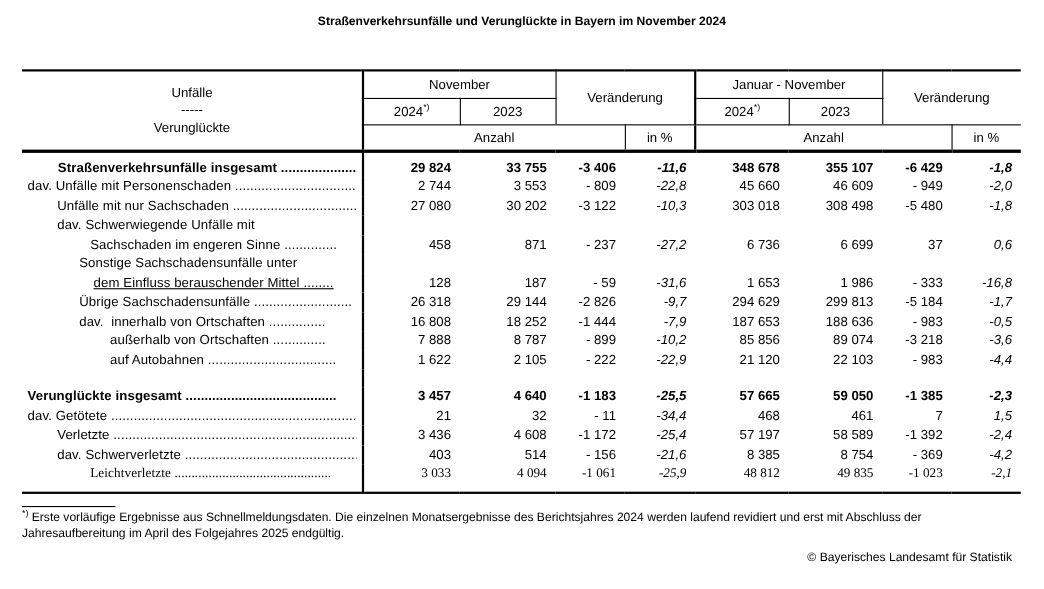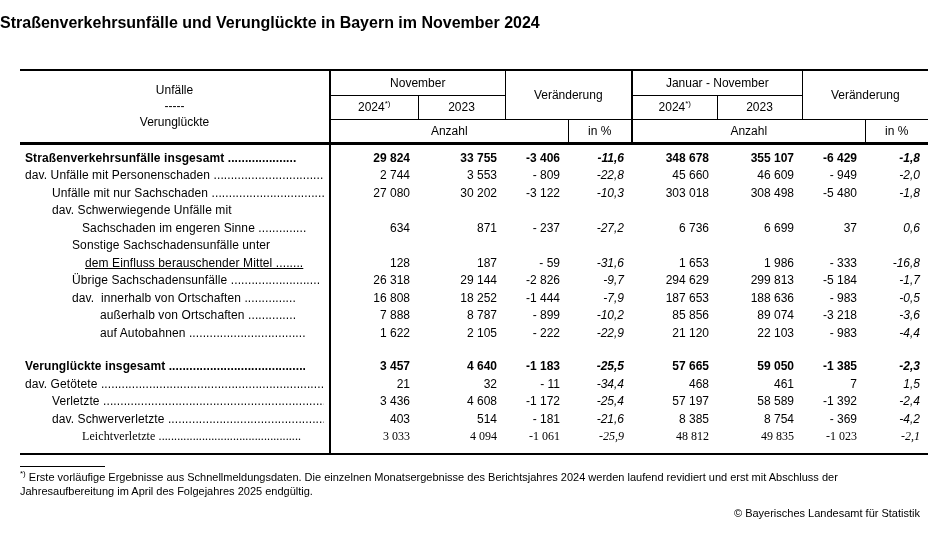--- a/index.html
+++ b/index.html
@@ -1,20 +1,20 @@
 <!DOCTYPE html>
 <html><head>
 <meta charset="utf-8">
 <style>
   * { margin: 0; padding: 0; box-sizing: border-box; }
   html, body { width: 949px; height: 535px; background: #ffffff; overflow: hidden;
     font-family: "Liberation Sans", "DejaVu Sans", sans-serif; color: #000; }
   .page { position: relative; width: 949px; height: 535px; }
 
-  .title { margin-top: 14px; text-align: left; font-size: 16px; font-weight: bold; }
+  .title { margin-top: 14px; text-align: center; font-size: 11px; font-weight: bold; }
 
   table.stat { border-collapse: collapse; table-layout: fixed; width: 908px;
     margin: 37px 0 0 20px; border-top: 2px solid #000; border-bottom: 2px solid #000; }
 
   th { font-weight: normal; font-size: 12px; text-align: center; vertical-align: middle; padding: 0; }
   .hr1 th { height: 25px; }
   .hr2 th { height: 24px; }
   .hr3 th { height: 24px; }
 
   th.stub { border-right: 2px solid #000; border-bottom: 3px solid #000; }
@@ -80,21 +80,21 @@
       <tr class="hr3">
         <th colspan="3" class="br1 hbb">Anzahl</th>
         <th class="br2 hbb">in %</th>
         <th colspan="3" class="br1 hbb">Anzahl</th>
         <th class="hbb">in %</th>
       </tr>
     </thead>
     <tbody id="table-body">
         <tr class="bold row-first">
           <td class="label">
-            <div style="padding-left: 5px;">Straßenverkehrsunfälle insgesamt ....................</div>
+            <div style="padding-left: 5px; text-align: right;">Straßenverkehrsunfälle insgesamt ....................</div>
           </td>
           <td class="v">29 824</td>
           <td class="v">33 755</td>
           <td class="v">-3 406</td>
           <td class="v">-11,6</td>
           <td class="v">348 678</td>
           <td class="v">355 107</td>
           <td class="v">-6 429</td>
           <td class="v">-1,8</td>
         </tr>
@@ -134,21 +134,21 @@
           <td class="v"></td>
           <td class="v"></td>
           <td class="v"></td>
           <td class="v"></td>
           <td class="v"></td>
         </tr>
         <tr>
           <td class="label">
             <div style="padding-left: 62px;">Sachschaden im engeren Sinne ..............</div>
           </td>
-          <td class="v">634</td>
+          <td class="v">458</td>
           <td class="v">871</td>
           <td class="v">- 237</td>
           <td class="v">-27,2</td>
           <td class="v">6 736</td>
           <td class="v">6 699</td>
           <td class="v">37</td>
           <td class="v">0,6</td>
         </tr>
         <tr>
           <td class="label">
@@ -279,21 +279,21 @@
           <td class="v">58 589</td>
           <td class="v">-1 392</td>
           <td class="v">-2,4</td>
         </tr>
         <tr>
           <td class="label">
             <div style="padding-left: 32px;">dav. Schwerverletzte ................................................</div>
           </td>
           <td class="v">403</td>
           <td class="v">514</td>
-          <td class="v">- 181</td>
+          <td class="v">- 156</td>
           <td class="v">-21,6</td>
           <td class="v">8 385</td>
           <td class="v">8 754</td>
           <td class="v">- 369</td>
           <td class="v">-4,2</td>
         </tr>
         <tr class="row-last">
           <td class="label">
             <div style="padding-left: 62px;">Leichtverletzte ..............................................</div>
           </td>

